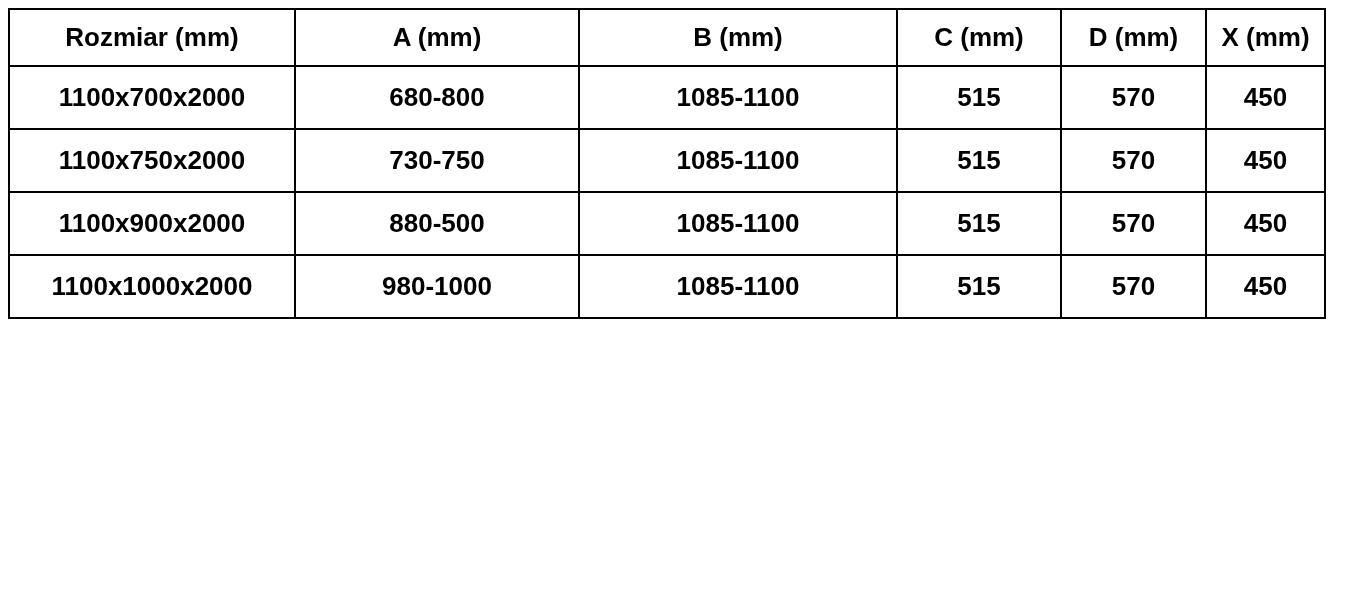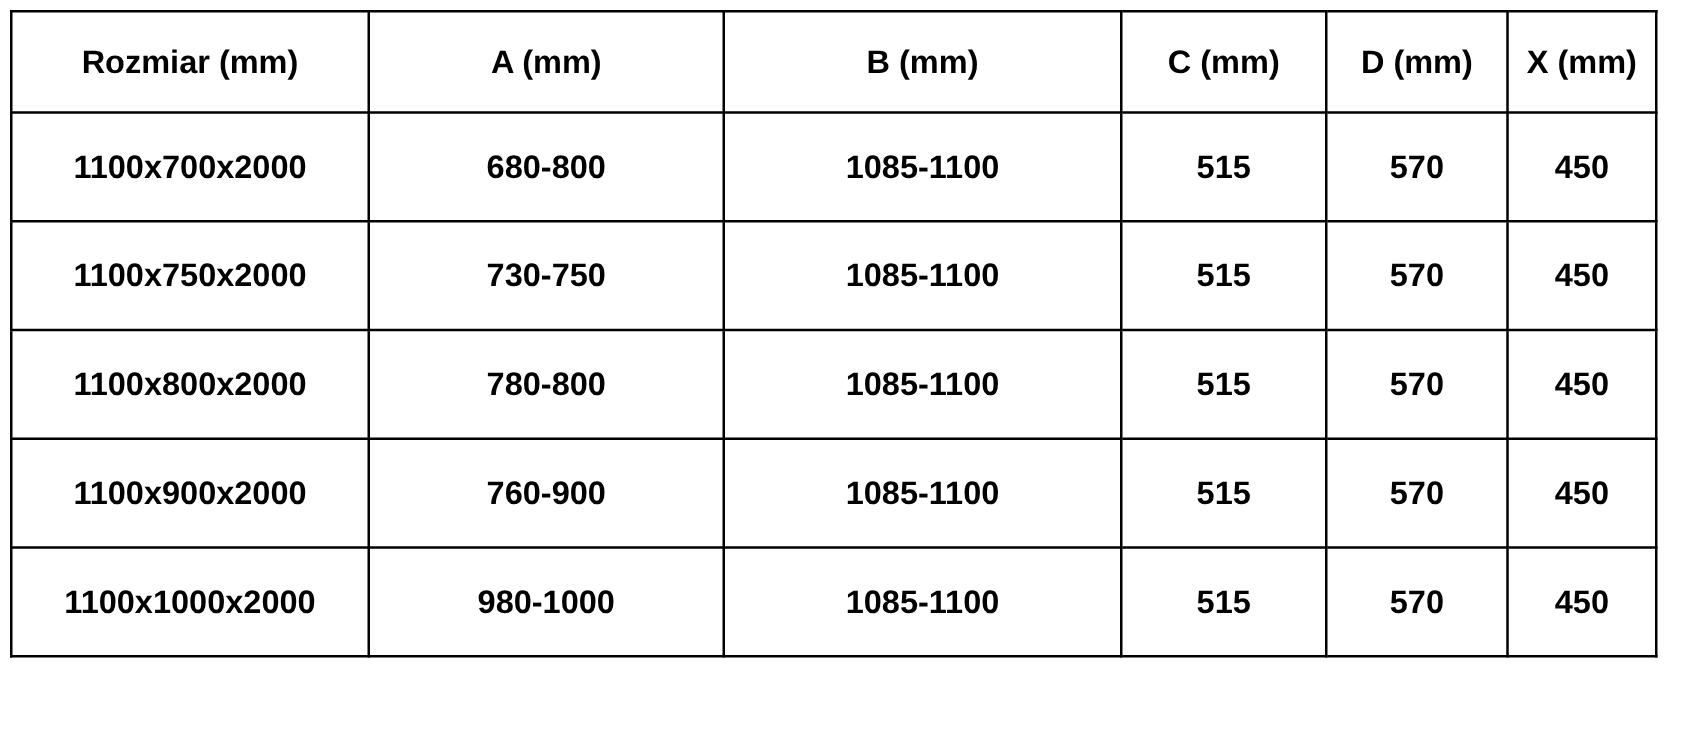--- a/index.html
+++ b/index.html
@@ -26,21 +26,21 @@
   table.size-table col.c3 { width: 318px; }
   table.size-table col.c4 { width: 164px; }
   table.size-table col.c5 { width: 145px; }
   table.size-table col.c6 { width: 119px; }
   table.size-table th,
   table.size-table td {
     border: 2px solid #000000;
     text-align: center;
     vertical-align: middle;
     font-size: 26px;
-    padding: 12px;
+    padding: 0;
     overflow: hidden;
     white-space: nowrap;
   }
   table.size-table th {
     height: 55px;
     font-weight: 700;
   }
   table.size-table td {
     height: 61px;
     font-weight: 700;
@@ -80,30 +80,22 @@
         </tr>
         <tr>
           <td>1100x750x2000</td>
           <td>730-750</td>
           <td>1085-1100</td>
           <td>515</td>
           <td>570</td>
           <td>450</td>
         </tr>
         <tr>
-          <td>1100x800x2000</td>
-          <td>780-800</td>
-          <td>1085-1100</td>
-          <td>515</td>
-          <td>570</td>
-          <td>450</td>
-        </tr>
-        <tr>
           <td>1100x900x2000</td>
-          <td>760-900</td>
+          <td>880-500</td>
           <td>1085-1100</td>
           <td>515</td>
           <td>570</td>
           <td>450</td>
         </tr>
         <tr>
           <td>1100x1000x2000</td>
           <td>980-1000</td>
           <td>1085-1100</td>
           <td>515</td>

